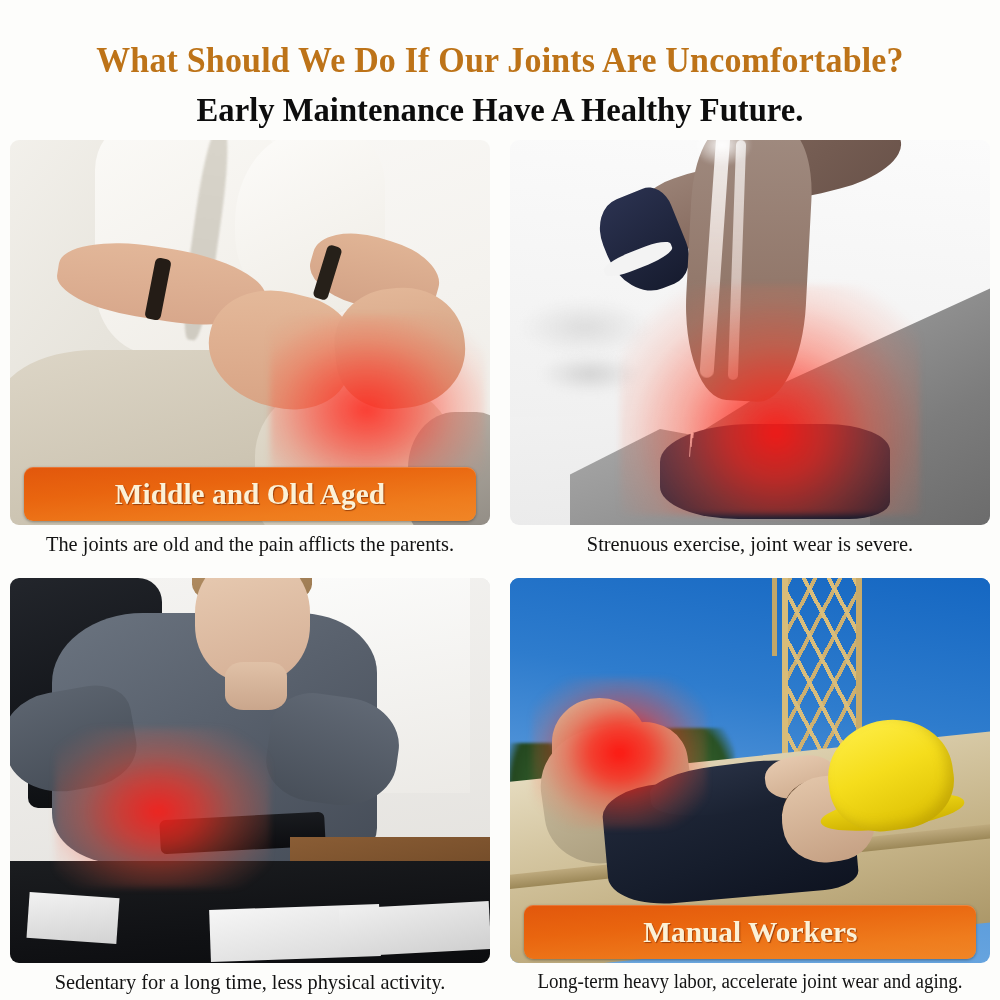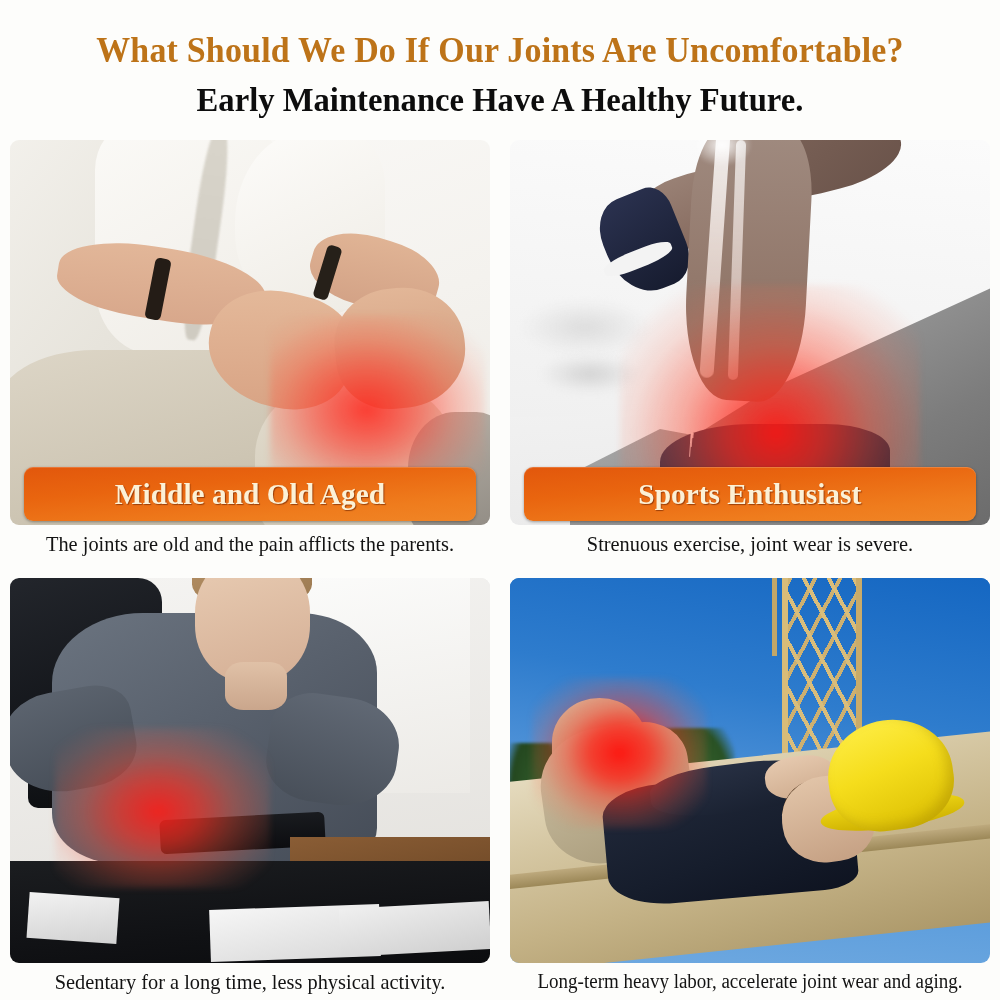--- a/index.html
+++ b/index.html
@@ -6,21 +6,21 @@
   * { margin:0; padding:0; box-sizing:border-box; }
   html, body {
     width:1000px; height:1000px;
     background:#fdfdfb;
     font-family:"Liberation Serif", serif;
     overflow:hidden;
   }
   .page { position:relative; width:1000px; height:1000px; background:#fdfdfb; }
 
   
-  .headings { padding-top:32px; text-align:center; }
+  .headings { padding-top:42px; text-align:center; }
   .title-main {
     font-family:"Liberation Serif", serif;
     font-weight:bold;
     font-size:35px;
     color:#bd7318;
     letter-spacing:0.2px;
     line-height:1.08;
     transform:scaleX(0.97);
   }
   .title-sub {
@@ -498,23 +498,20 @@
           <div class="shoe-back"></div>
           <div class="shoe-back-sole"></div>
           <div class="leg-main"></div>
           <div class="bone"></div>
           <div class="bone2"></div>
           <div class="joint-top"></div>
           <div class="shoe-front"></div>
           <div class="foot-bones"></div>
           <div class="glow"></div>
         </div>
-        <div class="banner">
-          <span class="banner-text">Sports Enthusiast</span>
-        </div>
       </div>
       <div class="caption">Strenuous exercise, joint wear is severe.</div>
     </div>
 
     <div class="card">
       <div class="photo-wrap">
         <div class="photo p3">
           <div class="wall"></div>
           <div class="window"></div>
           <div class="chair"></div>
@@ -552,18 +549,21 @@
           <div class="legs"></div>
           <div class="body"></div>
           <div class="arm"></div>
           <div class="hand"></div>
           <div class="hair"></div>
           <div class="head"></div>
           <div class="helmet-brim"></div>
           <div class="helmet"></div>
           <div class="glow"></div>
         </div>
+        <div class="banner">
+          <span class="banner-text">Manual Workers</span>
+        </div>
       </div>
       <div class="caption tight">Long-term heavy labor, accelerate joint wear and aging.</div>
     </div>
 
   </div>
 </div>
 
 </body></html>

